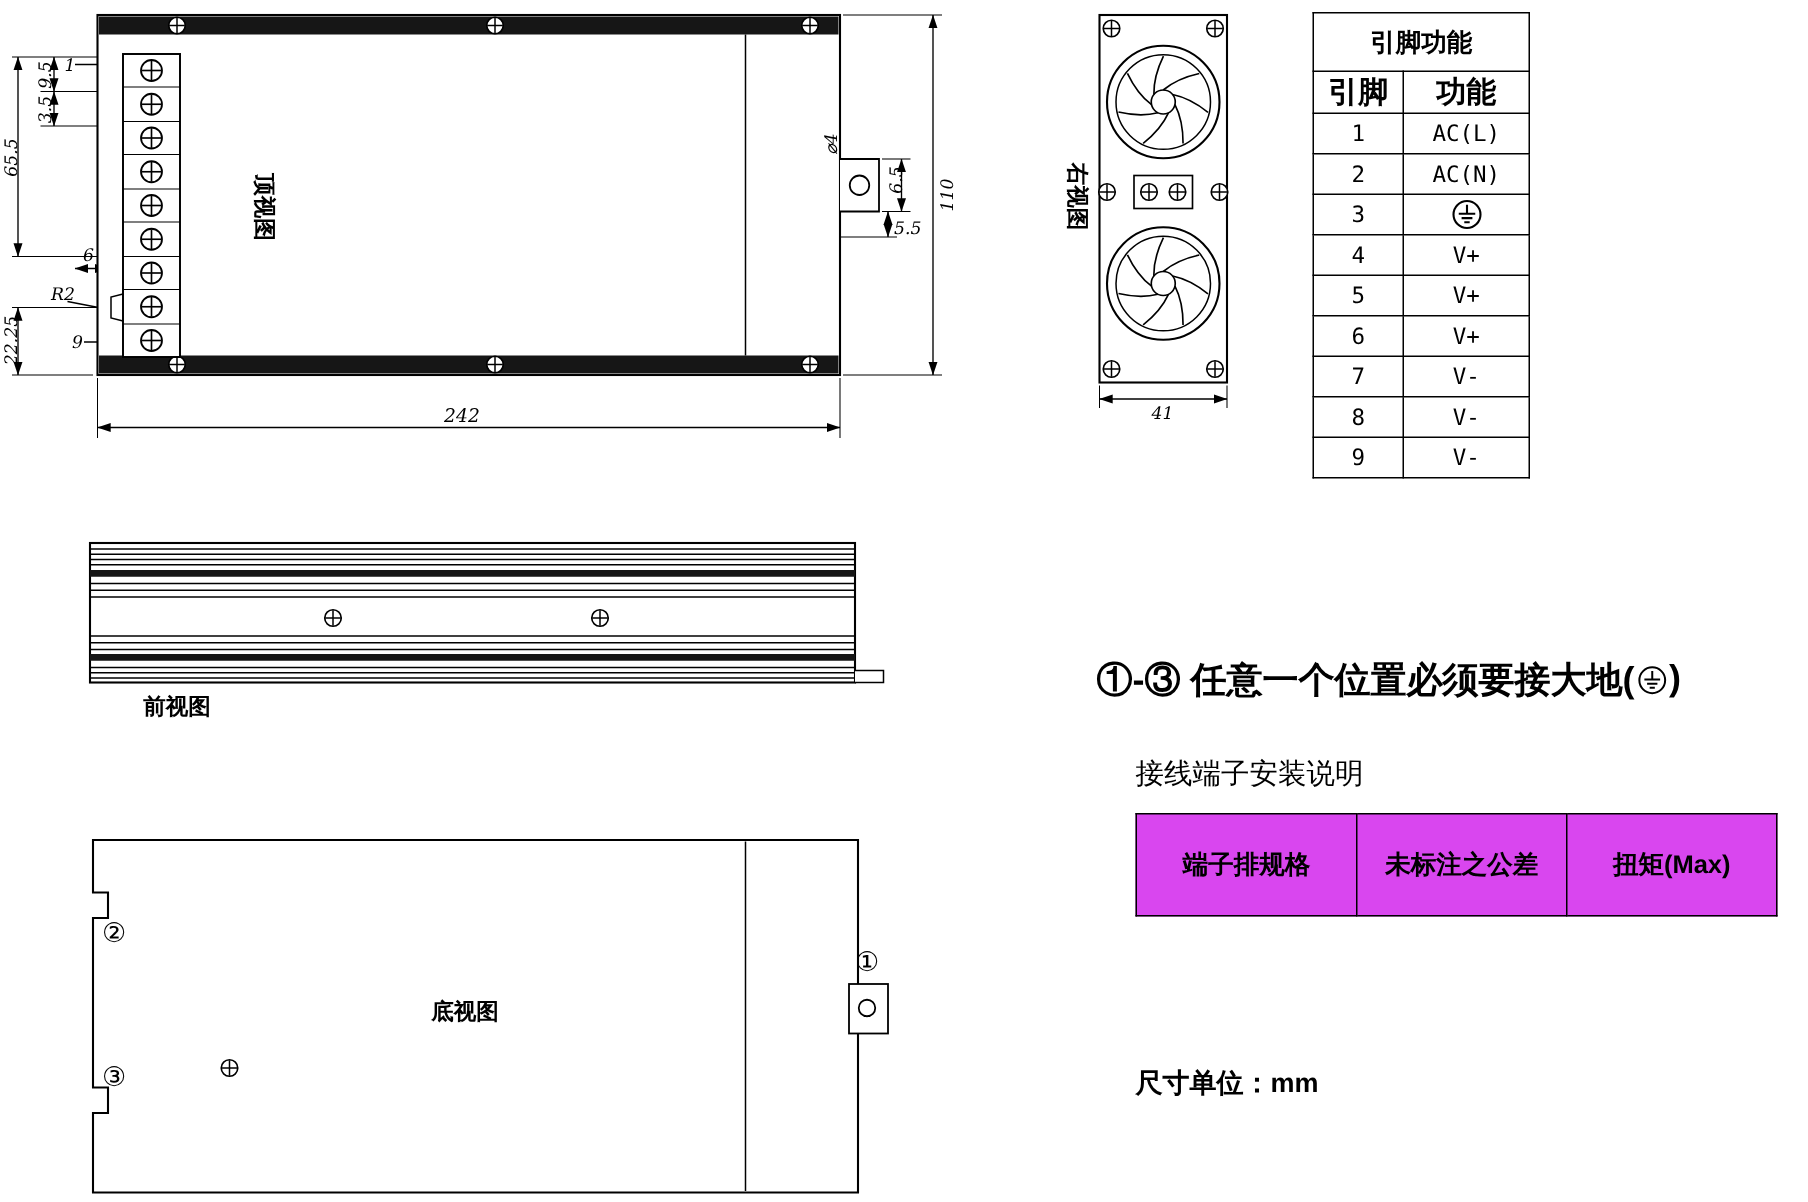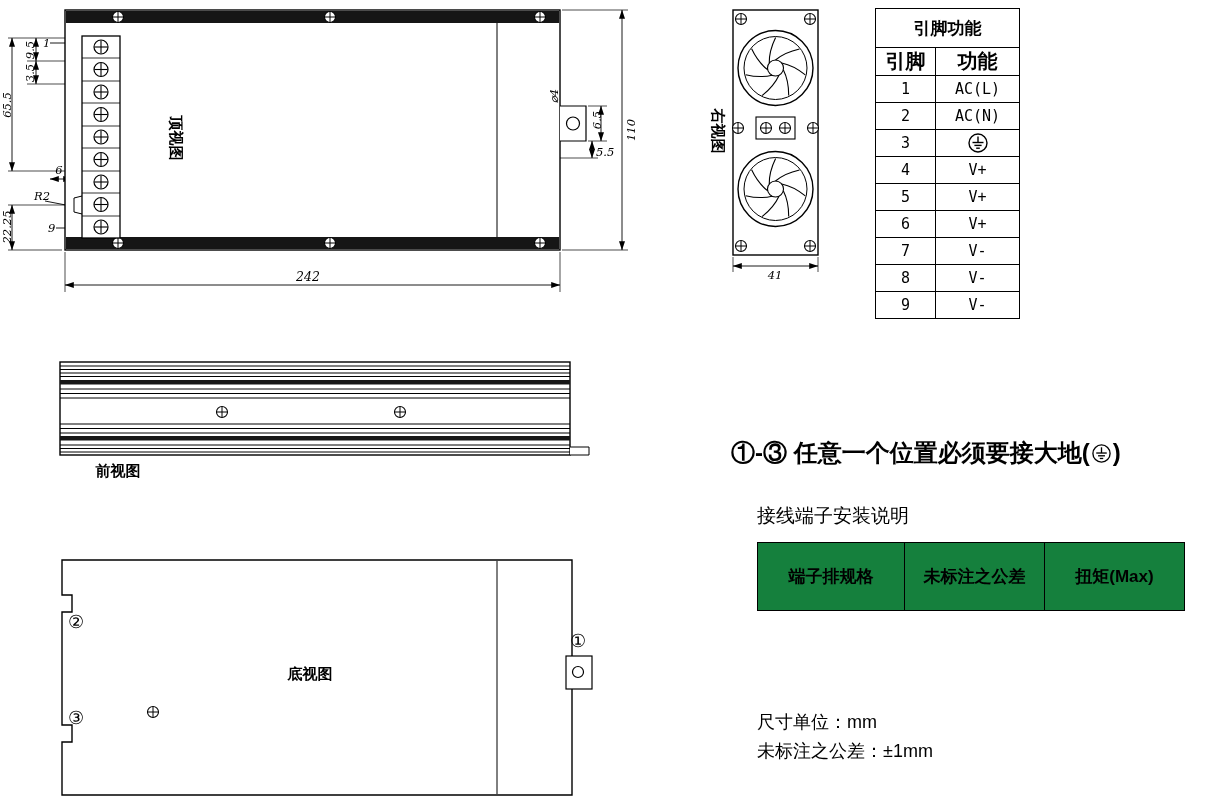--- a/index.html
+++ b/index.html
@@ -20,27 +20,27 @@
   .pin-table td{height:27px;font-size:15px;font-family:"DejaVu Sans Mono",monospace}
   .pin-table .c-pin{width:60px}
   .pin-table .c-func{width:84px}
   .pin-table td svg{vertical-align:middle}
 
   .ground-note{position:absolute;left:731px;top:437px;font-size:24px;font-weight:bold;
                display:flex;align-items:center;white-space:nowrap;gap:1px}
   .ground-note svg{display:inline-block}
 
   .inst-title{position:absolute;left:757px;top:503px;font-size:19px;font-weight:normal}
-  .inst-table{position:absolute;left:757px;top:542px;border-collapse:collapse;background:#15803d}
+  .inst-table{position:absolute;left:757px;top:542px;border-collapse:collapse;background:#d946ef}
   .inst-table th,.inst-table td{border:1.6px solid #000;text-align:center;vertical-align:middle;padding:0}
   .inst-table th{width:140px;height:68px;font-size:17px;font-weight:bold}
   .inst-table th:first-child{width:147px}
   .inst-table td{height:84px;font-size:17px}
 
-  .footnotes{position:absolute;left:757px;top:708px;font-size:18px;font-weight:normal;line-height:1.6}
+  .footnotes{position:absolute;left:757px;top:708px;font-size:18px;font-weight:bold;line-height:1.6}
 </style>
 </head>
 <body>
 
 <svg width="0" height="0" style="position:absolute">
   <defs>
     <marker id="arr" markerWidth="10" markerHeight="8" refX="8.8" refY="4" orient="auto-start-reverse" markerUnits="userSpaceOnUse">
       <path d="M0,1 L9,4 L0,7 Z" fill="#000"></path>
     </marker>
     <g id="screw">
@@ -318,14 +318,13 @@
       <tr>
     <th>端子排规格</th>
     <th>未标注之公差</th>
     <th>扭矩(Max)</th>
   </tr>
 </tbody>
   </table>
 
 <div class="footnotes">
   <div>尺寸单位：mm</div>
-  <div>未标注之公差：±1mm</div>
 </div>
 
 </body></html>

